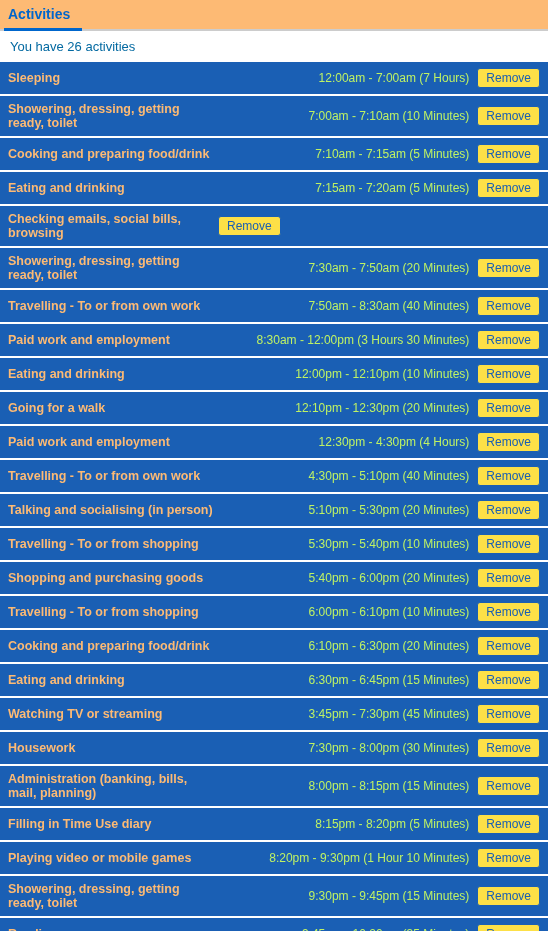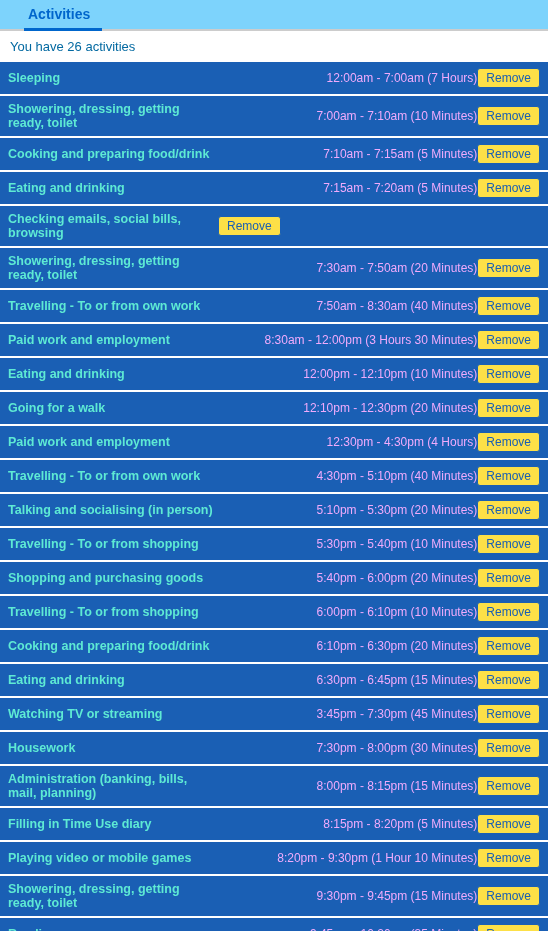--- a/index.html
+++ b/index.html
@@ -6,22 +6,22 @@
     body {
       font-family: Arial, sans-serif;
       font-size: 13px;
       background: #fff;
       color: #333;
       width: 548px;
     }
 
     .tab-bar {
       border-bottom: 2px solid #ccc;
-      padding: 0 24px;
-      background: #7dd3fc;
+      padding: 0 4px;
+      background: #fdba74;
     }
 
     .tab {
       display: inline-block;
       padding: 6px 12px 6px 4px;
       color: #0066cc;
       font-weight: bold;
       font-size: 14px;
       border-bottom: 3px solid #0066cc;
       margin-bottom: -2px;
@@ -46,32 +46,33 @@
       padding: 6px 8px;
       min-height: 34px;
     }
 
     .activity-row:nth-child(even) {
       background: #1a5fb4;
     }
 
     .activity-name {
       flex: 0 0 auto;
-      color: #5eead4;
+      color: #fdba74;
       font-weight: bold;
       font-size: 12.5px;
       min-width: 180px;
       max-width: 210px;
     }
 
     .activity-time {
       flex: 1;
-      color: #f0abfc;
+      color: #bef264;
       font-size: 12px;
       text-align: right;
+      padding-right: 8px;
       white-space: nowrap;
     }
 
     .remove-btn {
       flex: 0 0 auto;
       background: #fde047;
       color: #1a5fb4;
       border: 1px solid #1a5fb4;
       border-radius: 3px;
       padding: 2px 8px;

